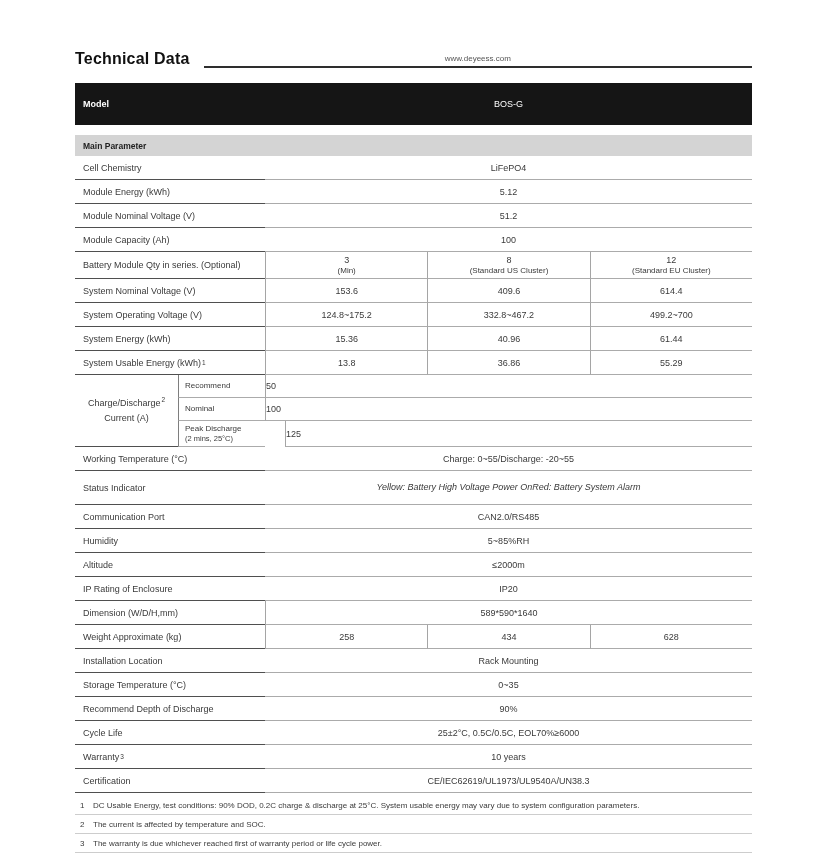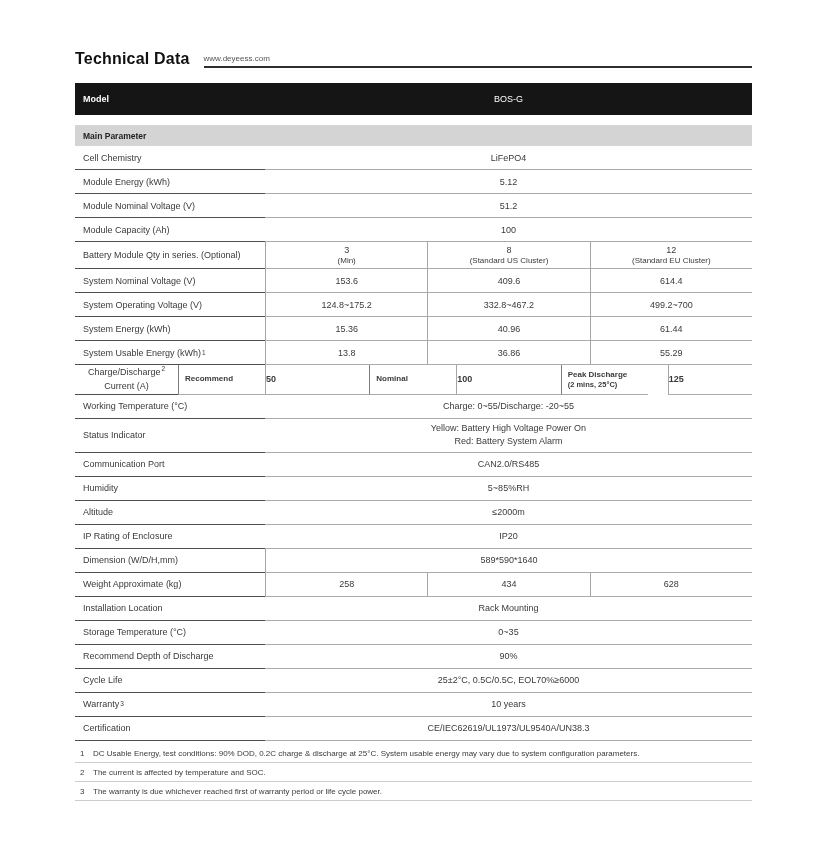--- a/index.html
+++ b/index.html
@@ -7,54 +7,54 @@
   body {
     width: 816px; height: 854px; overflow: hidden;
     font-family: "Liberation Sans", sans-serif; color: #3a3a3a;
   }
   .content { width: 677px; margin: 50px 0 0 75px; }
 
   
   .title-row { display: flex; align-items: flex-end; margin-top: 40px; }
   .page-title { font-size: 16px; font-weight: 700; color: #111; letter-spacing: .2px; white-space: nowrap; }
   .rule-wrap { flex: 1; margin-left: 14px; }
-  .website { text-align: left; font-size: 8px; color: #555; margin-bottom: 3px; }
+  .website { text-align: center; font-size: 8px; color: #555; margin-bottom: 3px; }
   .rule { border-top: 2px solid #2e2e2e; }
 
   
   .spec-table { margin-top: 15px; }
-  .model-bar { height: 32px; background: #151515; color: #fff; display: flex; align-items: center; }
+  .model-bar { height: 42px; background: #151515; color: #fff; display: flex; align-items: center; }
   .model-label { width: 190px; padding-left: 8px; font-size: 9px; font-weight: 700; }
   .model-value { flex: 1; text-align: center; font-size: 9px; }
   .section-bar { height: 21px; margin-top: 10px; background: #d4d4d4; color: #222;
     display: flex; align-items: center; padding-left: 8px; font-size: 8.5px; font-weight: 700; }
 
   .row { display: flex; align-items: stretch; min-height: 24px; }
   .lbl { width: 190px; display: flex; align-items: center; padding-left: 8px;
     font-size: 9px; border-bottom: 1px solid #4f4f4f; }
   .val { flex: 1; display: flex; align-items: center; justify-content: center; text-align: center;
     font-size: 9px; border-bottom: 1px solid #ababab; }
-  .val.two-line { flex-direction: column; line-height: 1.45; }
+  .val.two-line { flex-direction: row; line-height: 1.45; font-style: italic; }
 
   .cols { flex: 1; display: flex; }
   .col { flex: 1; display: flex; align-items: center; justify-content: center; text-align: center;
     font-size: 9px; border-bottom: 1px solid #ababab; border-left: 1px solid #a5a5a5; }
   .col.span2 { flex: 2; }
   .col.two-line { flex-direction: column; line-height: 1.35; }
   .qty-row { min-height: 27px; }
   .qty-row .l1 { font-size: 9px; }
   .qty-row .l2 { font-size: 8px; }
   .status-row { min-height: 34px; }
 
   sup { font-size: 6.5px; vertical-align: super; line-height: 0; margin-left: 1px; }
 
   
   .charge-lbl { width: 103px; flex-direction: column; justify-content: center; align-items: center;
     text-align: center; padding-left: 0; line-height: 1.6; }
-  .charge-rows { flex: 1; display: flex; flex-direction: row; font-weight: bold; }
+  .charge-rows { flex: 1; display: flex; flex-direction: column; }
   .subrow { flex: 1; display: flex; min-height: 23px; }
   .subrow.last { min-height: 26px; gap: 20px; }
   .subrow .sub { width: 87px; display: flex; flex-direction: column; justify-content: center;
     padding-left: 6px; font-size: 8px; line-height: 1.25;
     border-left: 1px solid #7e7e7e; border-bottom: 1px solid #ababab; }
   .subrow .subval { flex: 1; display: flex; align-items: center; justify-content: flex-start;
     font-size: 9px; border-bottom: 1px solid #ababab; border-left: 1px solid #a5a5a5; }
   .sub .small { font-size: 7.5px; }
 
   

